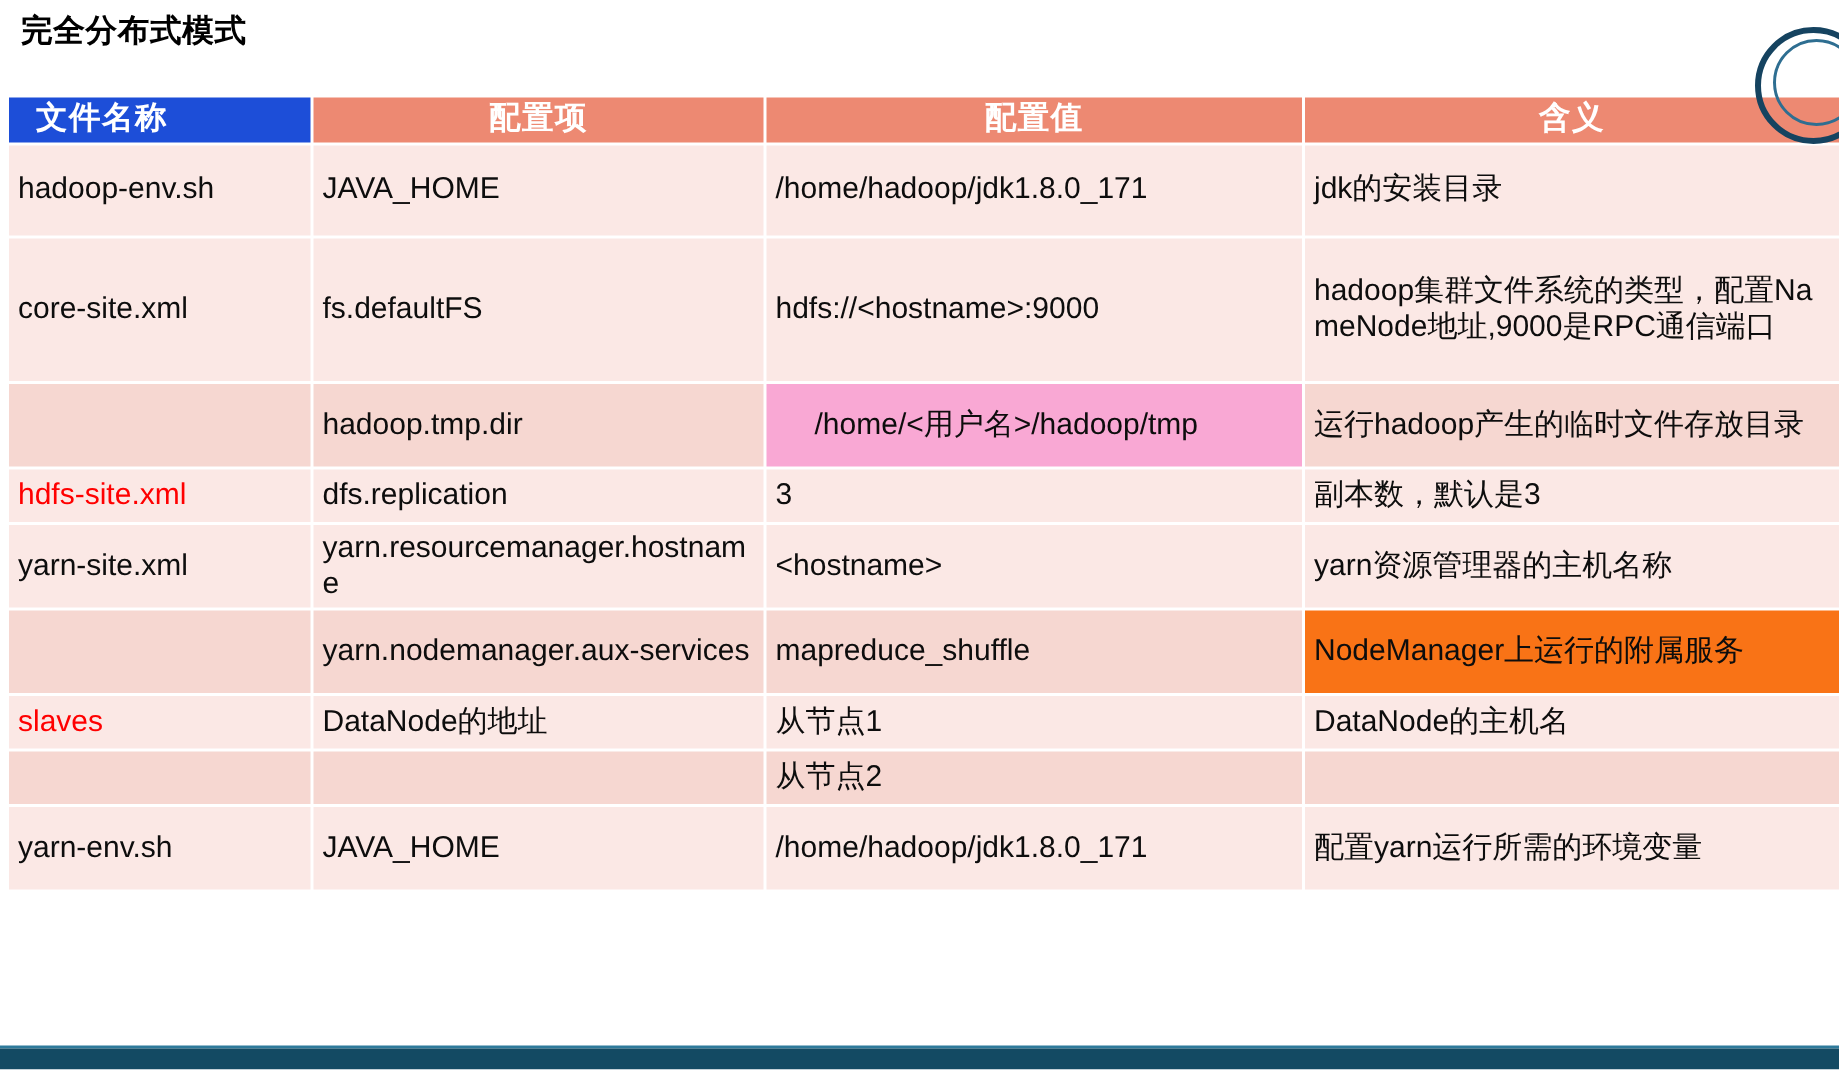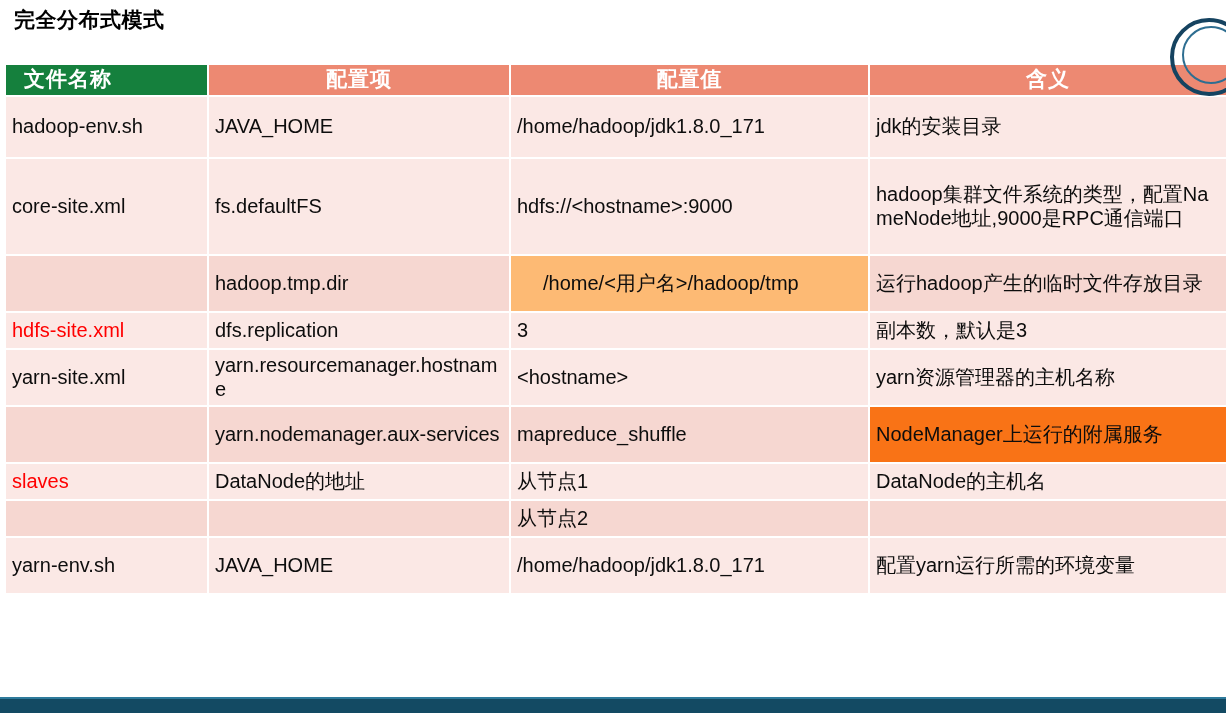--- a/index.html
+++ b/index.html
@@ -120,21 +120,21 @@
 
 <table id="config-table">
   <colgroup>
     <col class="c0">
       <col class="c1">
       <col class="c2">
       <col class="c3">
   </colgroup>
   <thead>
     <tr>
-      <th class="h-left" style="background: #15803d; padding-left: 18px;">文件名称</th>
+      <th class="h-left" style="background: #1d4ed8; padding-left: 18px;">文件名称</th>
       <th style="background: rgb(237, 137, 114);">配置项</th>
       <th style="background: rgb(237, 137, 114);">配置值</th>
       <th style="background: rgb(237, 137, 114);">含义</th>
     </tr>
   </thead>
   <tbody id="table-body">
       <tr class="shade-a" style="height: 60px;">
         <td class="al-center" style="background: rgb(251, 232, 229);">hadoop-env.sh</td>
         <td class="al-center" style="background: rgb(251, 232, 229);">JAVA_HOME</td>
         <td class="al-left" style="background: rgb(251, 232, 229);">/home/hadoop/jdk1.8.0_171</td>
@@ -142,21 +142,21 @@
       </tr>
       <tr class="shade-a" style="height: 95px;">
         <td class="al-center" style="background: rgb(251, 232, 229);">core-site.xml</td>
         <td class="al-center" style="background: rgb(251, 232, 229);">fs.defaultFS</td>
         <td class="al-left" style="background: rgb(251, 232, 229);">hdfs://&lt;hostname&gt;:9000</td>
         <td class="al-left" style="background: rgb(251, 232, 229);">hadoop集群文件系统的类型，配置NameNode地址,9000是RPC通信端口</td>
       </tr>
       <tr class="shade-b" style="height: 55px;">
         <td class="al-center" style="background: rgb(246, 215, 209);"></td>
         <td class="al-center" style="background: rgb(246, 215, 209);">hadoop.tmp.dir</td>
-        <td class="al-left" style="background: #fdba74; padding-left: 32px;">/home/&lt;用户名&gt;/hadoop/tmp</td>
+        <td class="al-left" style="background: #f9a8d4; padding-left: 32px;">/home/&lt;用户名&gt;/hadoop/tmp</td>
         <td class="al-center" style="background: rgb(246, 215, 209);">运行hadoop产生的临时文件存放目录</td>
       </tr>
       <tr class="shade-a" style="height: 35px;">
         <td class="al-center red-text" style="background: rgb(251, 232, 229); color: rgb(255, 0, 0);">hdfs-site.xml</td>
         <td class="al-center" style="background: rgb(251, 232, 229);">dfs.replication</td>
         <td class="al-left" style="background: rgb(251, 232, 229);">3</td>
         <td class="al-left" style="background: rgb(251, 232, 229);">副本数，默认是3</td>
       </tr>
       <tr class="shade-a" style="height: 55px;">
         <td class="al-center" style="background: rgb(251, 232, 229);">yarn-site.xml</td>

